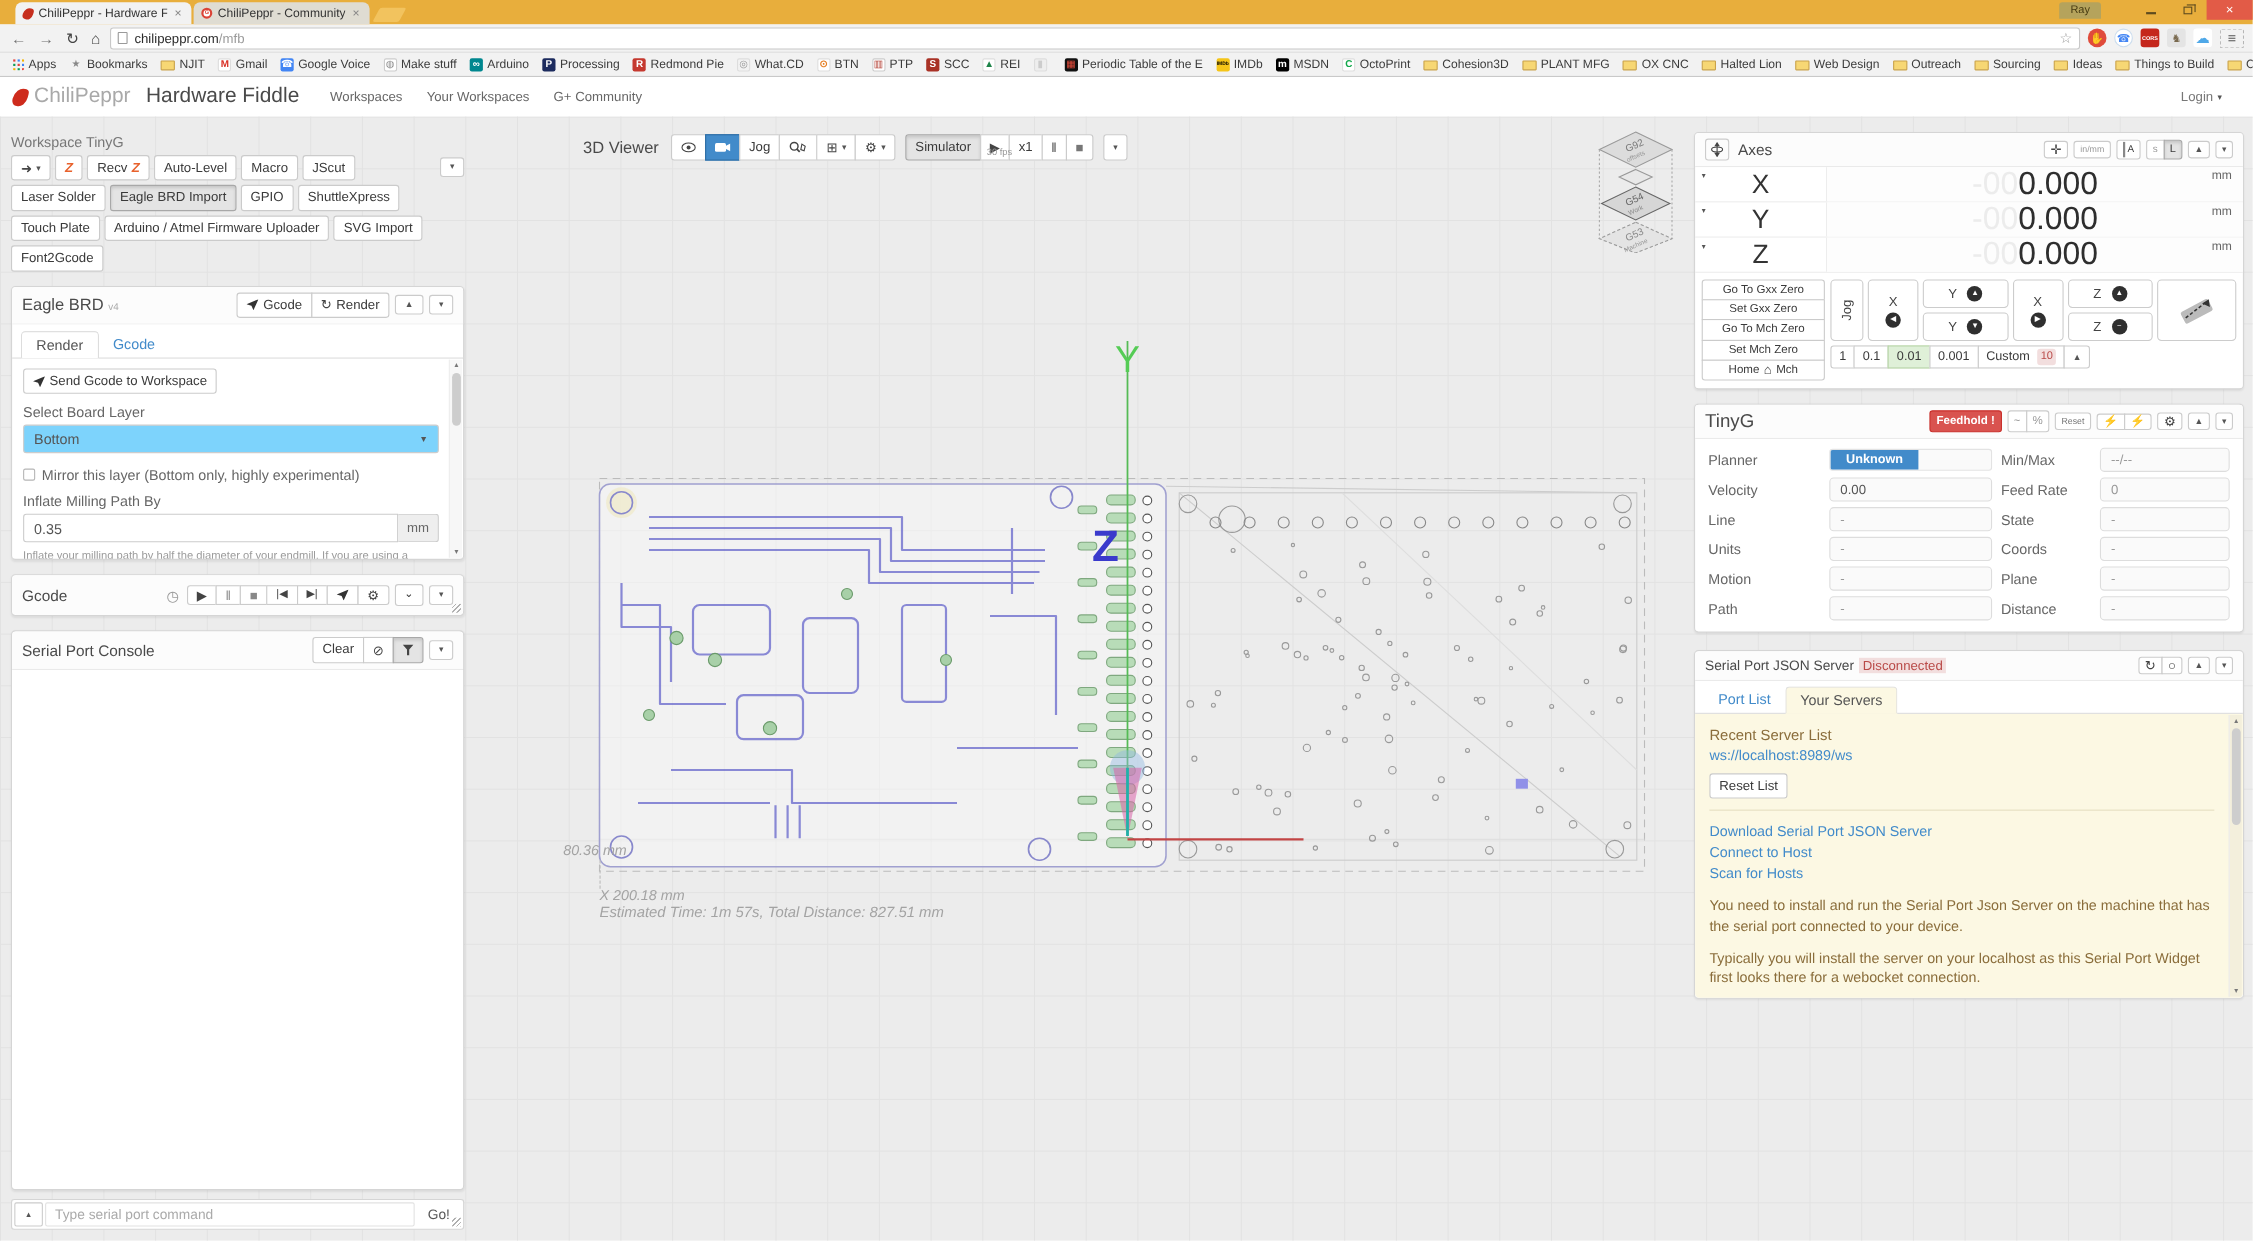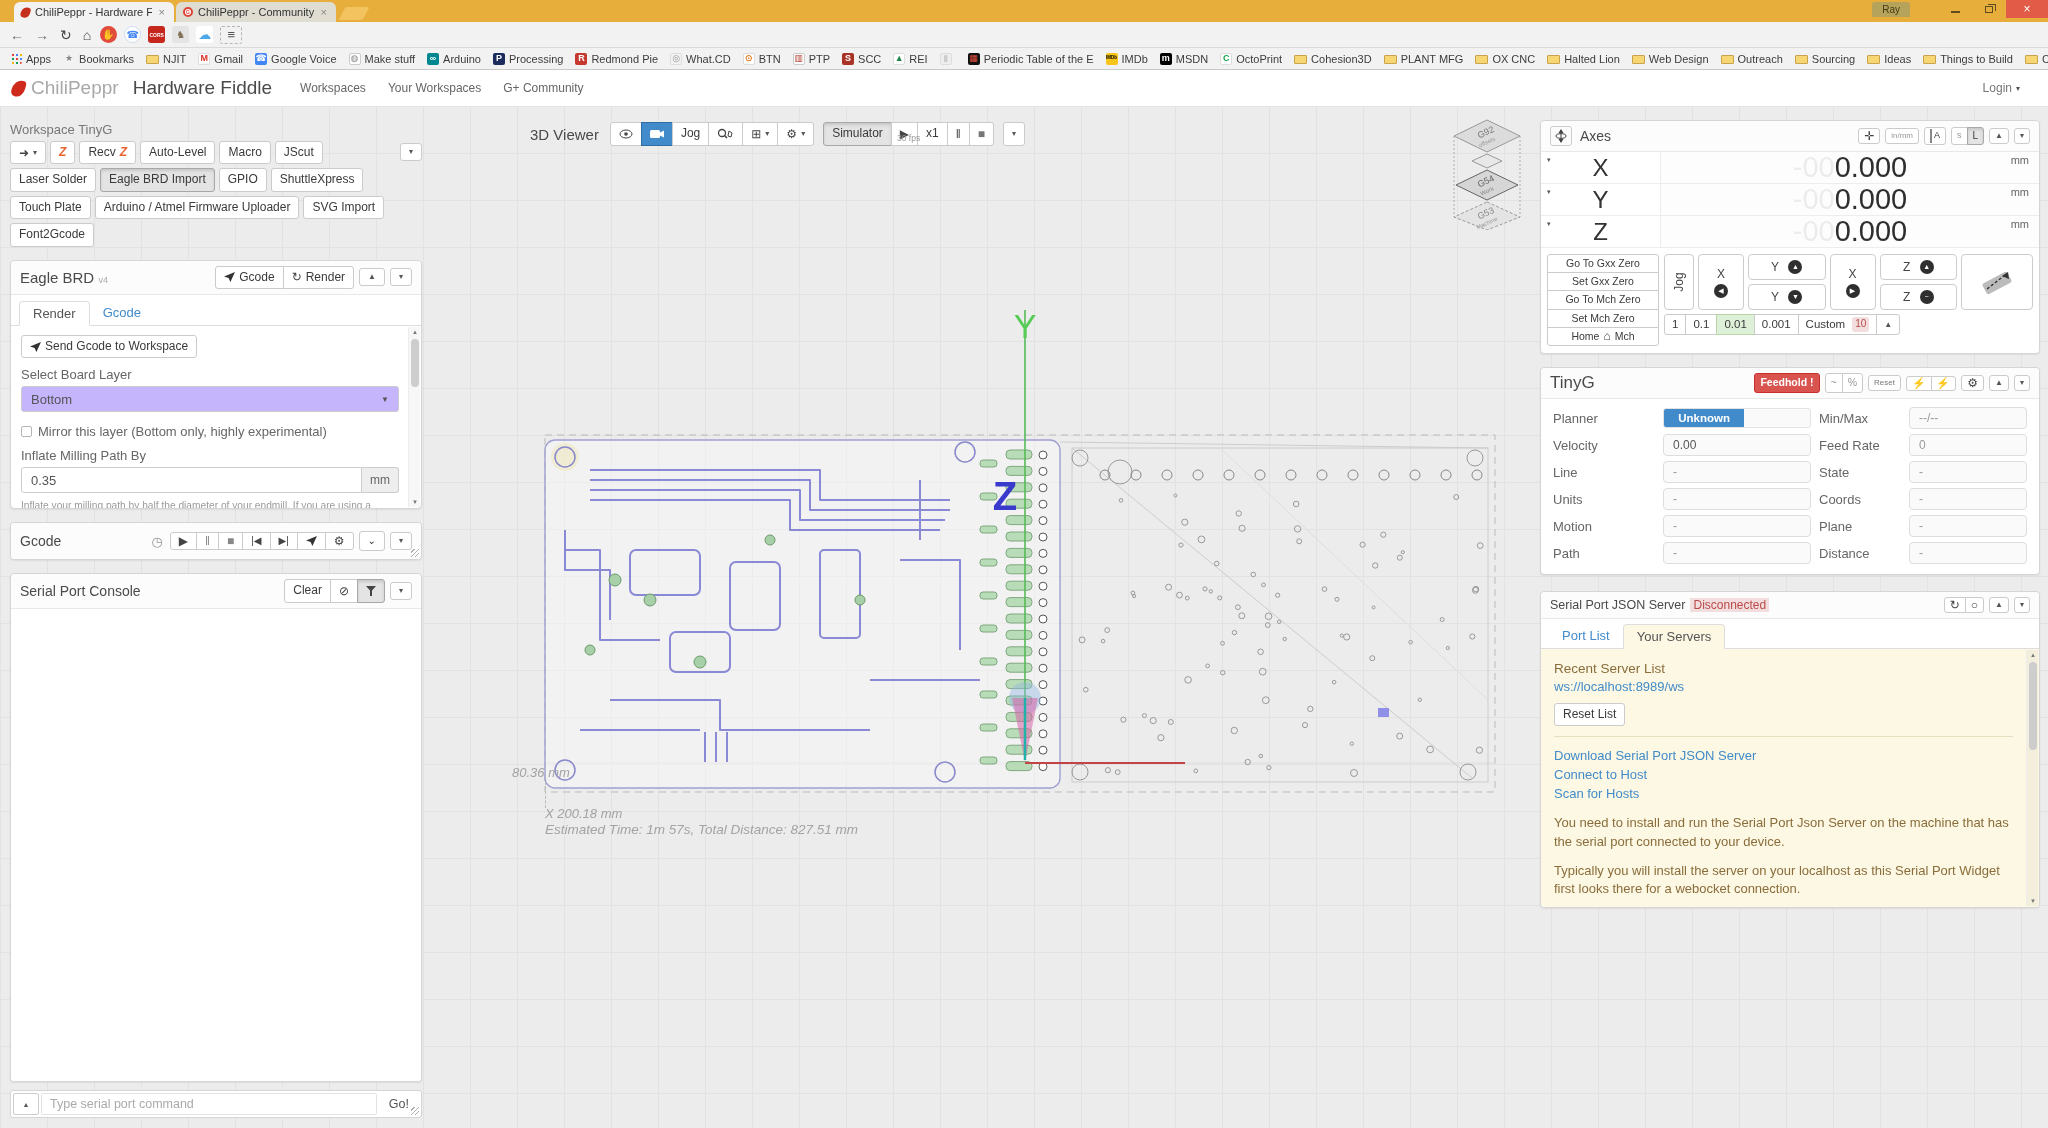--- a/index.html
+++ b/index.html
@@ -91,21 +91,21 @@
   .ws-rows { display:flex; flex-wrap:wrap; gap:4px; position:relative; padding-right:30px;}
   .ws-caret-btn { position:absolute; right:0; top:2px; }
 
   .eagle { margin-top:13px; }
   .eagle-tabs { display:flex; padding:6px 8px 0 8px; border-bottom:1px solid #DDD; }
   .etab { padding:4px 13px; font-size:13px; }
   .etab.on { color:#555; border:1px solid #DDD; border-bottom:1px solid #fff; border-radius:4px 4px 0 0; margin-bottom:-1px; background:#fff;}
   .etab.off { color:var(--accent,#428BCA); }
   .eagle-body { position:relative; padding:9px 22px 6px 10px; height:182px; overflow:hidden; }
   .fld-label { font-size:13px; color:#666; margin:9px 0 4px; }
-  .select { width:100%; height:26px; border:1px solid #CCC; border-radius:3px; background:#c4b5fd; font-size:13px; color:#555;
+  .select { width:100%; height:26px; border:1px solid #CCC; border-radius:3px; background:#7dd3fc; font-size:13px; color:#555;
     display:flex; align-items:center; padding:0 9px; }
   .select .sel-arrow { margin-left:auto; font-size:8px; color:#555; }
   .chk-row { display:flex; align-items:flex-start; gap:6px; font-size:13px; color:#666; margin:12px 0 2px; }
   .chk { width:11px; height:11px; border:1px solid #B5B5B5; border-radius:2px; background:#fff; margin-top:2px; flex:none;}
   .input-group { display:flex; }
   .input-group input { flex:1; height:26px; border:1px solid #CCC; border-radius:3px 0 0 3px; padding:0 9px; font-size:13px; color:#555; outline:none;}
   .addon { height:26px; border:1px solid #CCC; border-left:none; border-radius:0 3px 3px 0; background:#EEE; color:#666;
     font-size:12px; display:flex; align-items:center; padding:0 8px;}
   .help-text { font-size:10.2px; color:#9B9B9B; line-height:1.5; margin-top:5px; }
   .vscroll { position:absolute; right:1px; top:1px; bottom:1px; width:12px; background:#F7F7F7; border-left:1px solid #EDEDED;}
@@ -213,20 +213,25 @@
       </span>
     <span class="win-btn close">×</span>
   </div>
 </div>
 
 <div class="nav-toolbar">
   <span class="nav-ico">←</span>
   <span class="nav-ico">→</span>
   <span class="nav-ico" style="color:#444;">↻</span>
   <span class="nav-ico" style="color:#444;">⌂</span>
+  <div class="omnibox">
+    <span class="doc-ico"></span>
+    <span><span class="url-host">chilipeppr.com</span><span class="url-path">/mfb</span></span>
+    <span class="url-star">☆</span>
+  </div>
   <span class="ext-ico" style="background:#E04B3B;color:#fff;border-radius:50%;">✋</span>
   <span class="ext-ico" style="background:#fff;border:1px solid #CDE;color:#4285F4;border-radius:50%;">☎</span>
   <span class="ext-ico" style="background:#C5271C;color:#fff;font-size:5px;font-weight:bold;">CORS</span>
   <span class="ext-ico" style="background:#E4E4E4;color:#7A6A4F;">♞</span>
   <span class="ext-ico" style="background:#fff;color:#4FA8E8;font-size:13px;">☁</span>
   <span class="menu-ico">≡</span>
 </div>
 
 <div class="bookmarks-bar">
 

